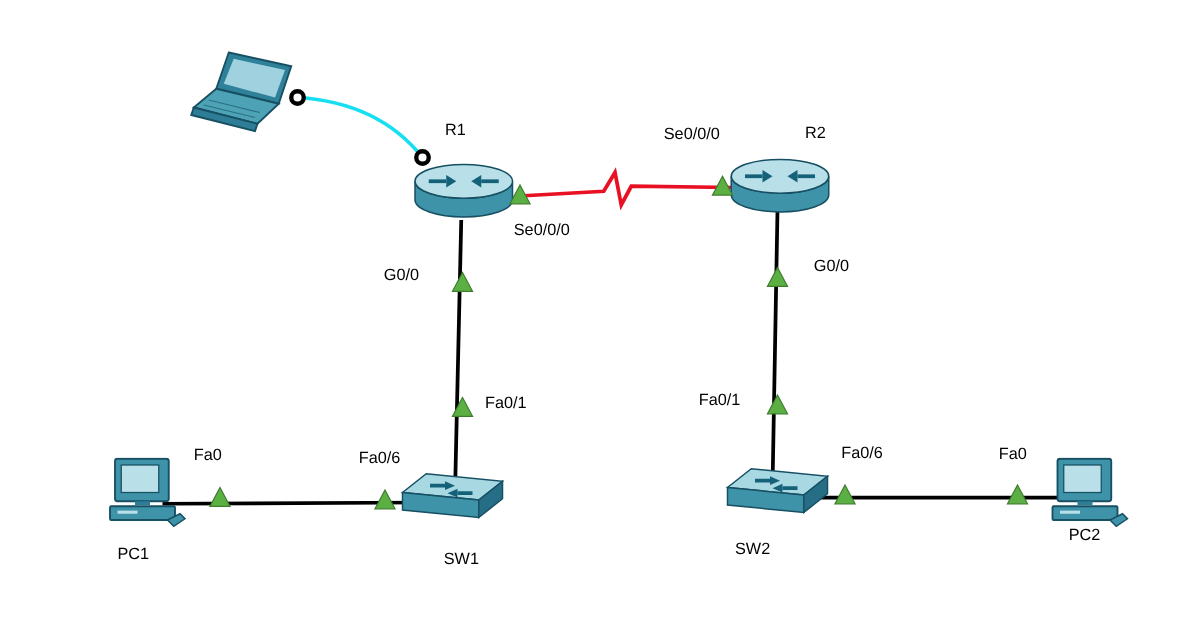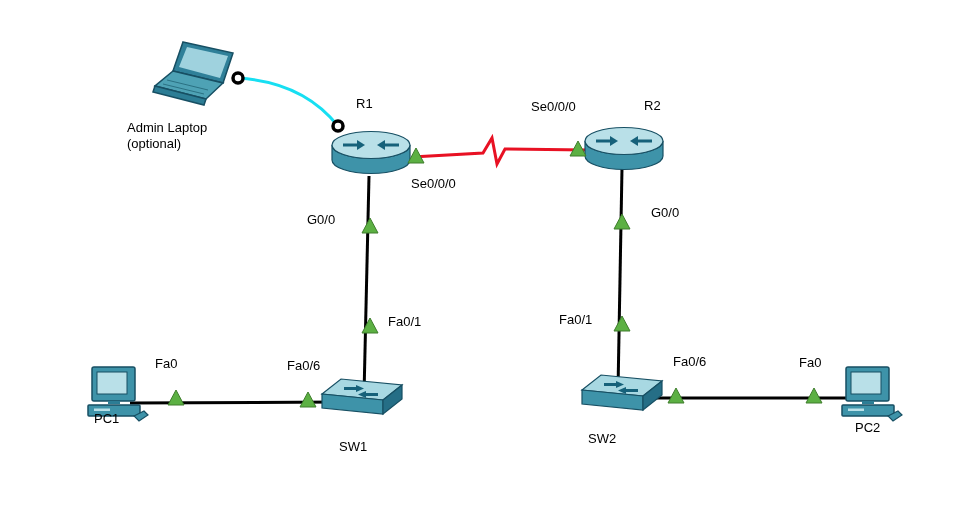--- a/index.html
+++ b/index.html
@@ -127,30 +127,26 @@
     <polygon points="370,218 362,233 378,233" stroke="#3e7d2c" stroke-width="1" fill="#5cb043"></polygon>
     <polygon points="622,214 614,229 630,229" stroke="#3e7d2c" stroke-width="1" fill="#5cb043"></polygon>
     <polygon points="370,318 362,333 378,333" stroke="#3e7d2c" stroke-width="1" fill="#5cb043"></polygon>
     <polygon points="622,316 614,331 630,331" stroke="#3e7d2c" stroke-width="1" fill="#5cb043"></polygon>
     <polygon points="176,390 168,405 184,405" stroke="#3e7d2c" stroke-width="1" fill="#5cb043"></polygon>
     <polygon points="308,392 300,407 316,407" stroke="#3e7d2c" stroke-width="1" fill="#5cb043"></polygon>
     <polygon points="676,388 668,403 684,403" stroke="#3e7d2c" stroke-width="1" fill="#5cb043"></polygon>
     <polygon points="814,388 806,403 822,403" stroke="#3e7d2c" stroke-width="1" fill="#5cb043"></polygon>
   </svg>
 
-  <div class="lbl" style="left:127px;top:120px">
-    <div>Admin Laptop</div>
-    <div>(optional)</div>
-  </div>
 
   <div class="lbl" style="left:356px;top:96px">R1</div>
   <div class="lbl" style="left:644px;top:98px">R2</div>
-  <div class="lbl" style="left:339px;top:439px">SW1</div>
+  <div class="lbl" style="left:355px;top:439px">SW1</div>
   <div class="lbl" style="left:588px;top:431px">SW2</div>
-  <div class="lbl" style="left:94px;top:411px">PC1</div>
+  <div class="lbl" style="left:94px;top:435px">PC1</div>
   <div class="lbl" style="left:855px;top:420px">PC2</div>
 
   <div class="lbl" style="left:411px;top:176px">Se0/0/0</div>
   <div class="lbl" style="left:531px;top:99px">Se0/0/0</div>
   <div class="lbl" style="left:307px;top:212px">G0/0</div>
   <div class="lbl" style="left:651px;top:205px">G0/0</div>
   <div class="lbl" style="left:388px;top:314px">Fa0/1</div>
   <div class="lbl" style="left:559px;top:312px">Fa0/1</div>
   <div class="lbl" style="left:155px;top:356px">Fa0</div>
   <div class="lbl" style="left:287px;top:358px">Fa0/6</div>

